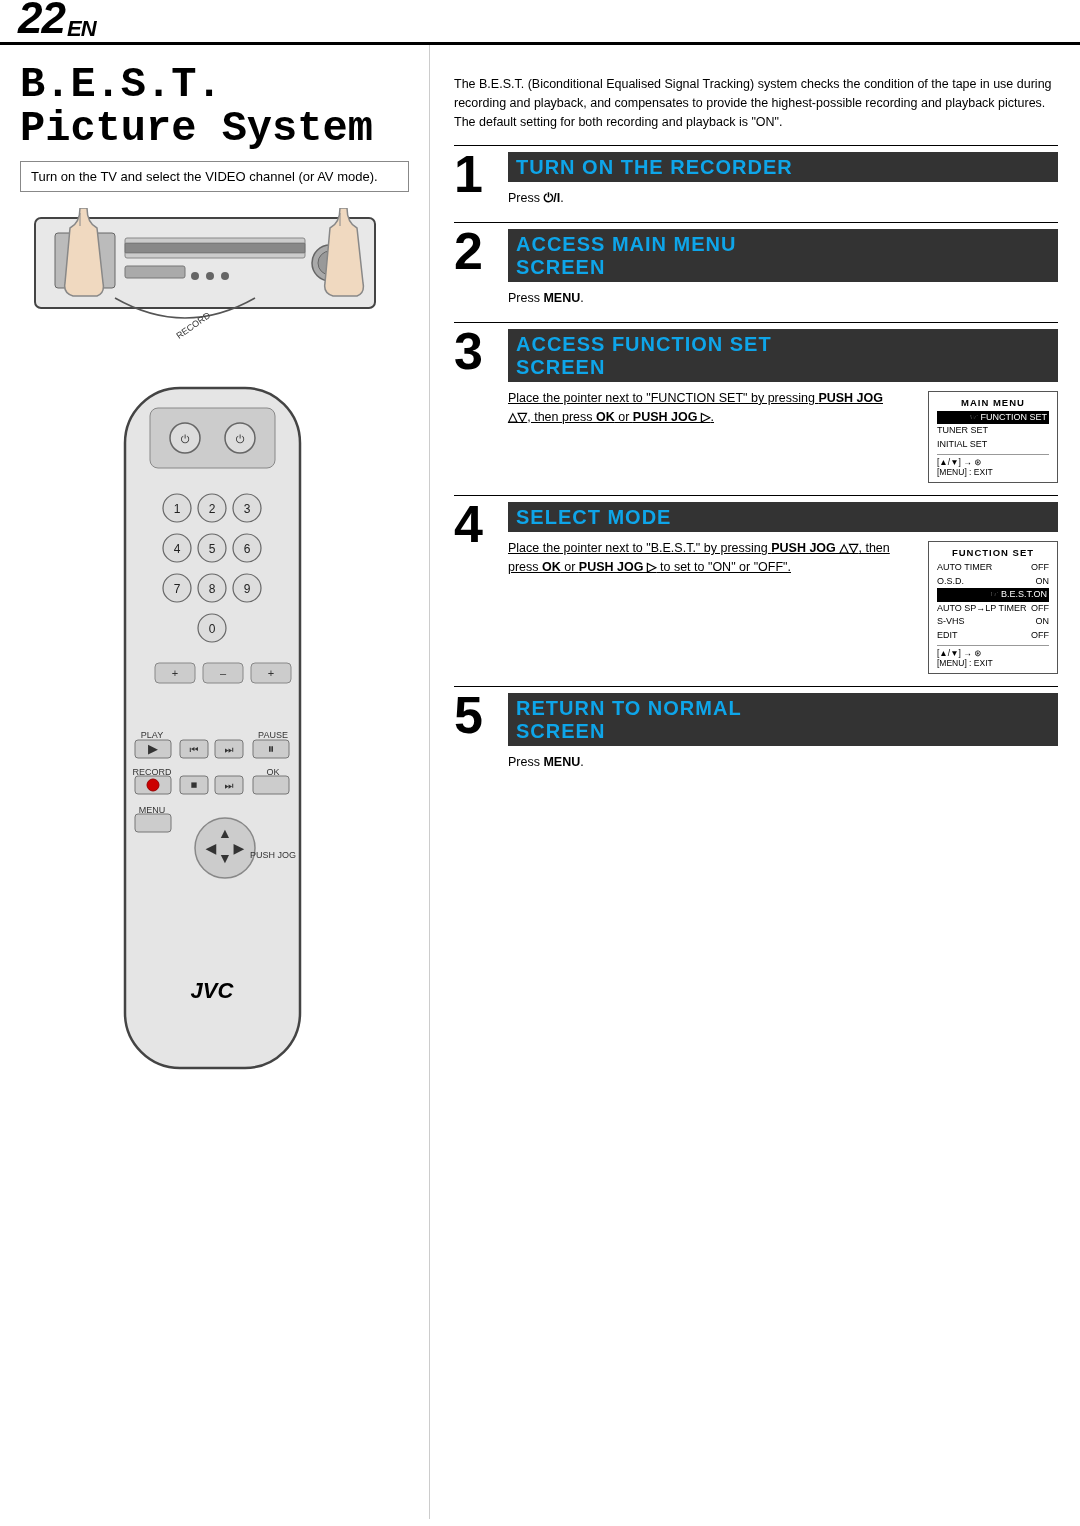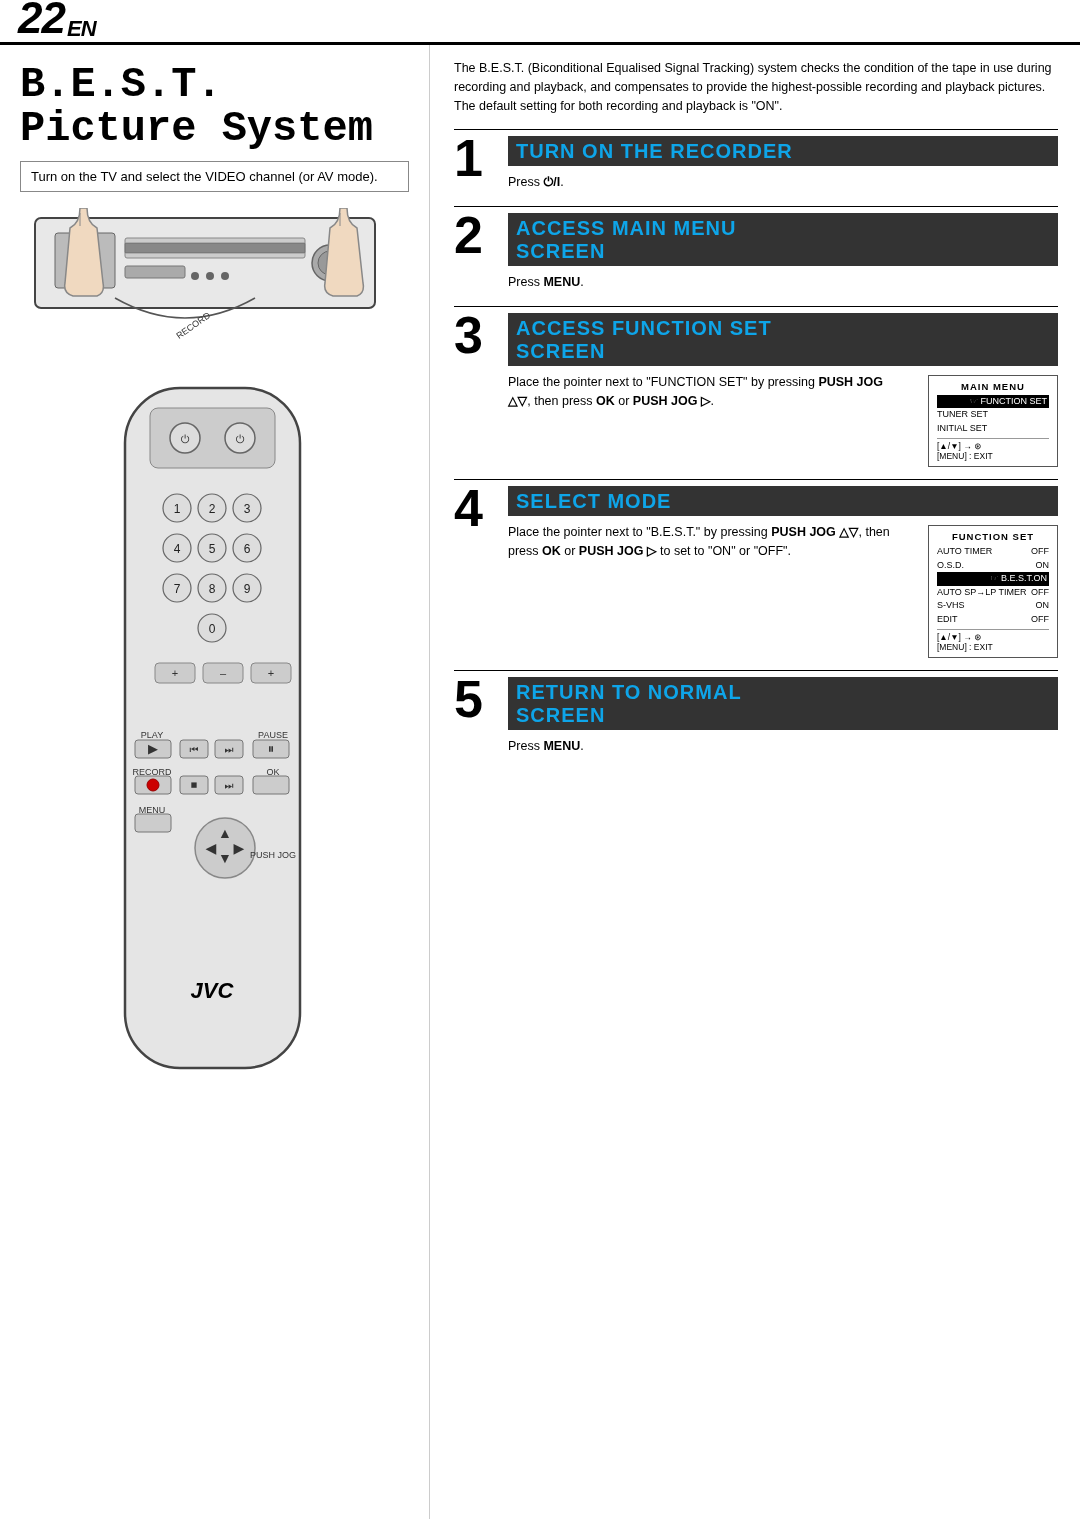--- a/index.html
+++ b/index.html
@@ -92,20 +92,21 @@
     
     .right-col {
       flex: 1;
       padding: 14px 22px 14px 24px;
     }
 
     .intro-text {
       font-size: 12.5px;
       line-height: 1.5;
       margin-bottom: 14px;
+      margin-top: 16px;
     }
 
     .preparation-heading {
       font-size: 21px;
       font-weight: 700;
       font-family: Arial, sans-serif;
       letter-spacing: 2px;
       margin-bottom: 8px;
       font-style: normal;
     }
@@ -199,20 +200,21 @@
 
     
     .step-with-menu {
       display: flex;
       gap: 10px;
       align-items: flex-start;
     }
 
     .step-text-part {
       flex: 1;
+      text-decoration: underline;
     }
 
     
     .step-divider {
       border: none;
       border-top: 1.5px solid #000;
       margin: 6px 0;
     }
 
   </style>

